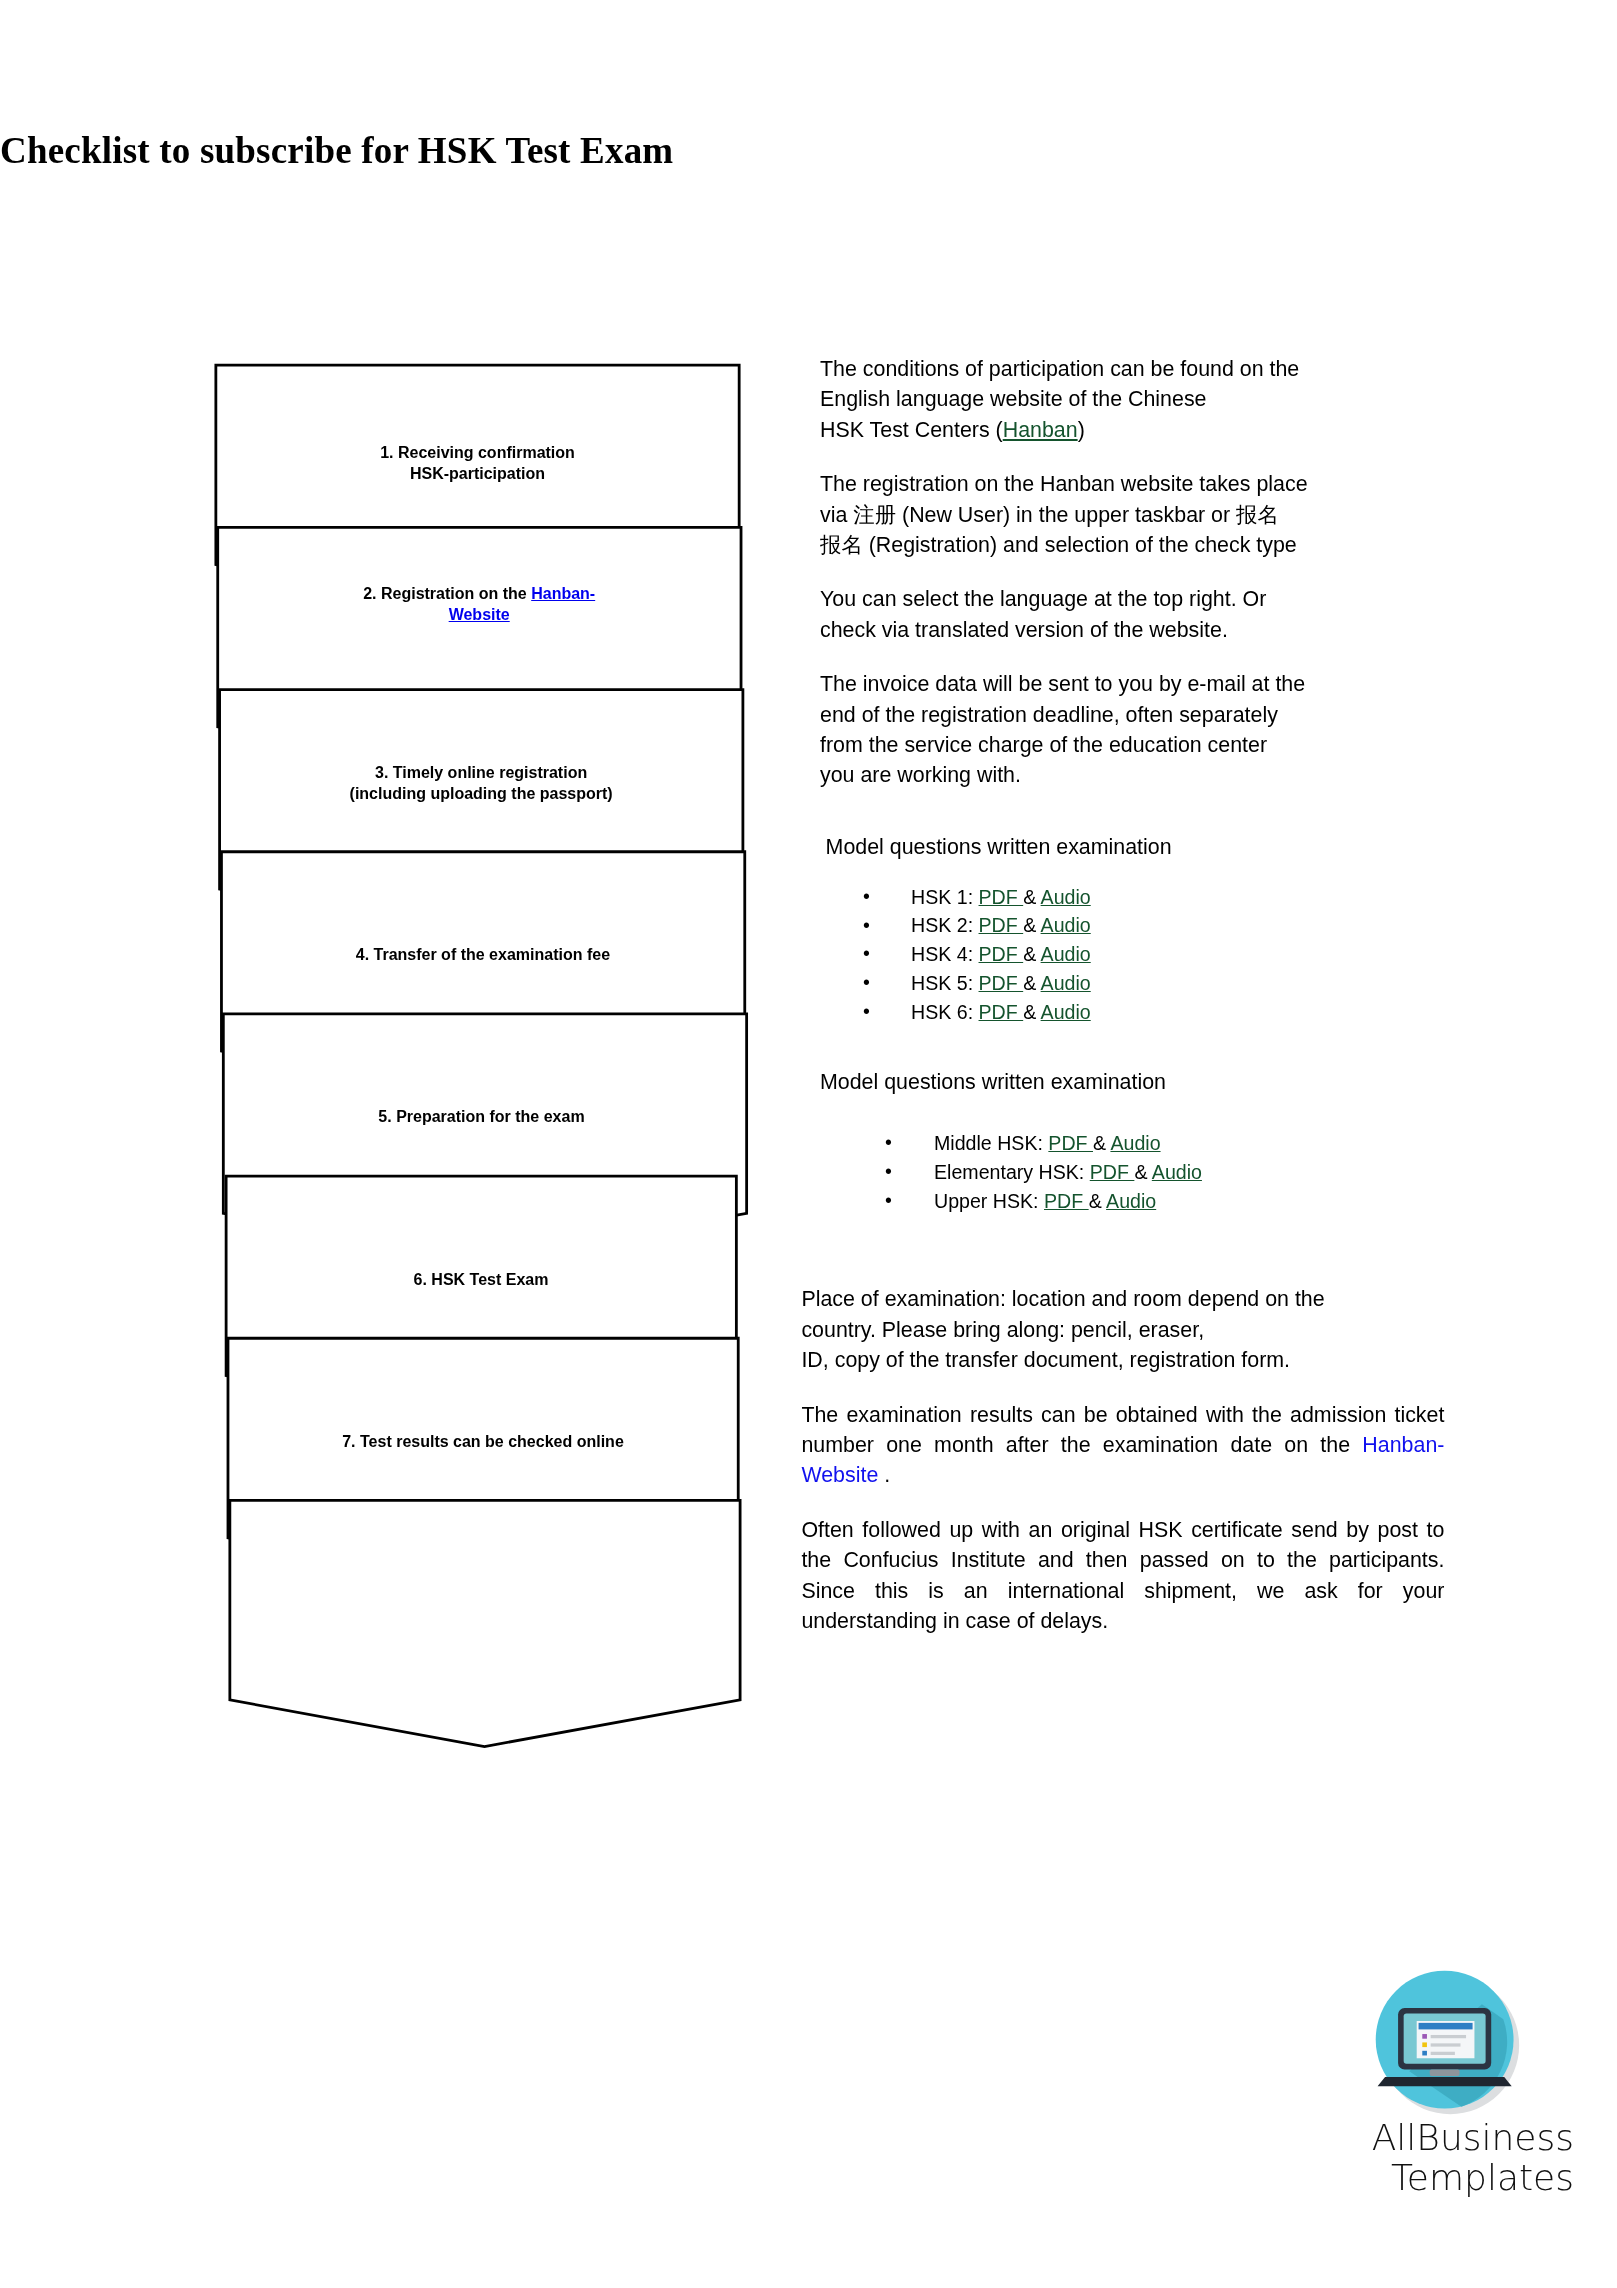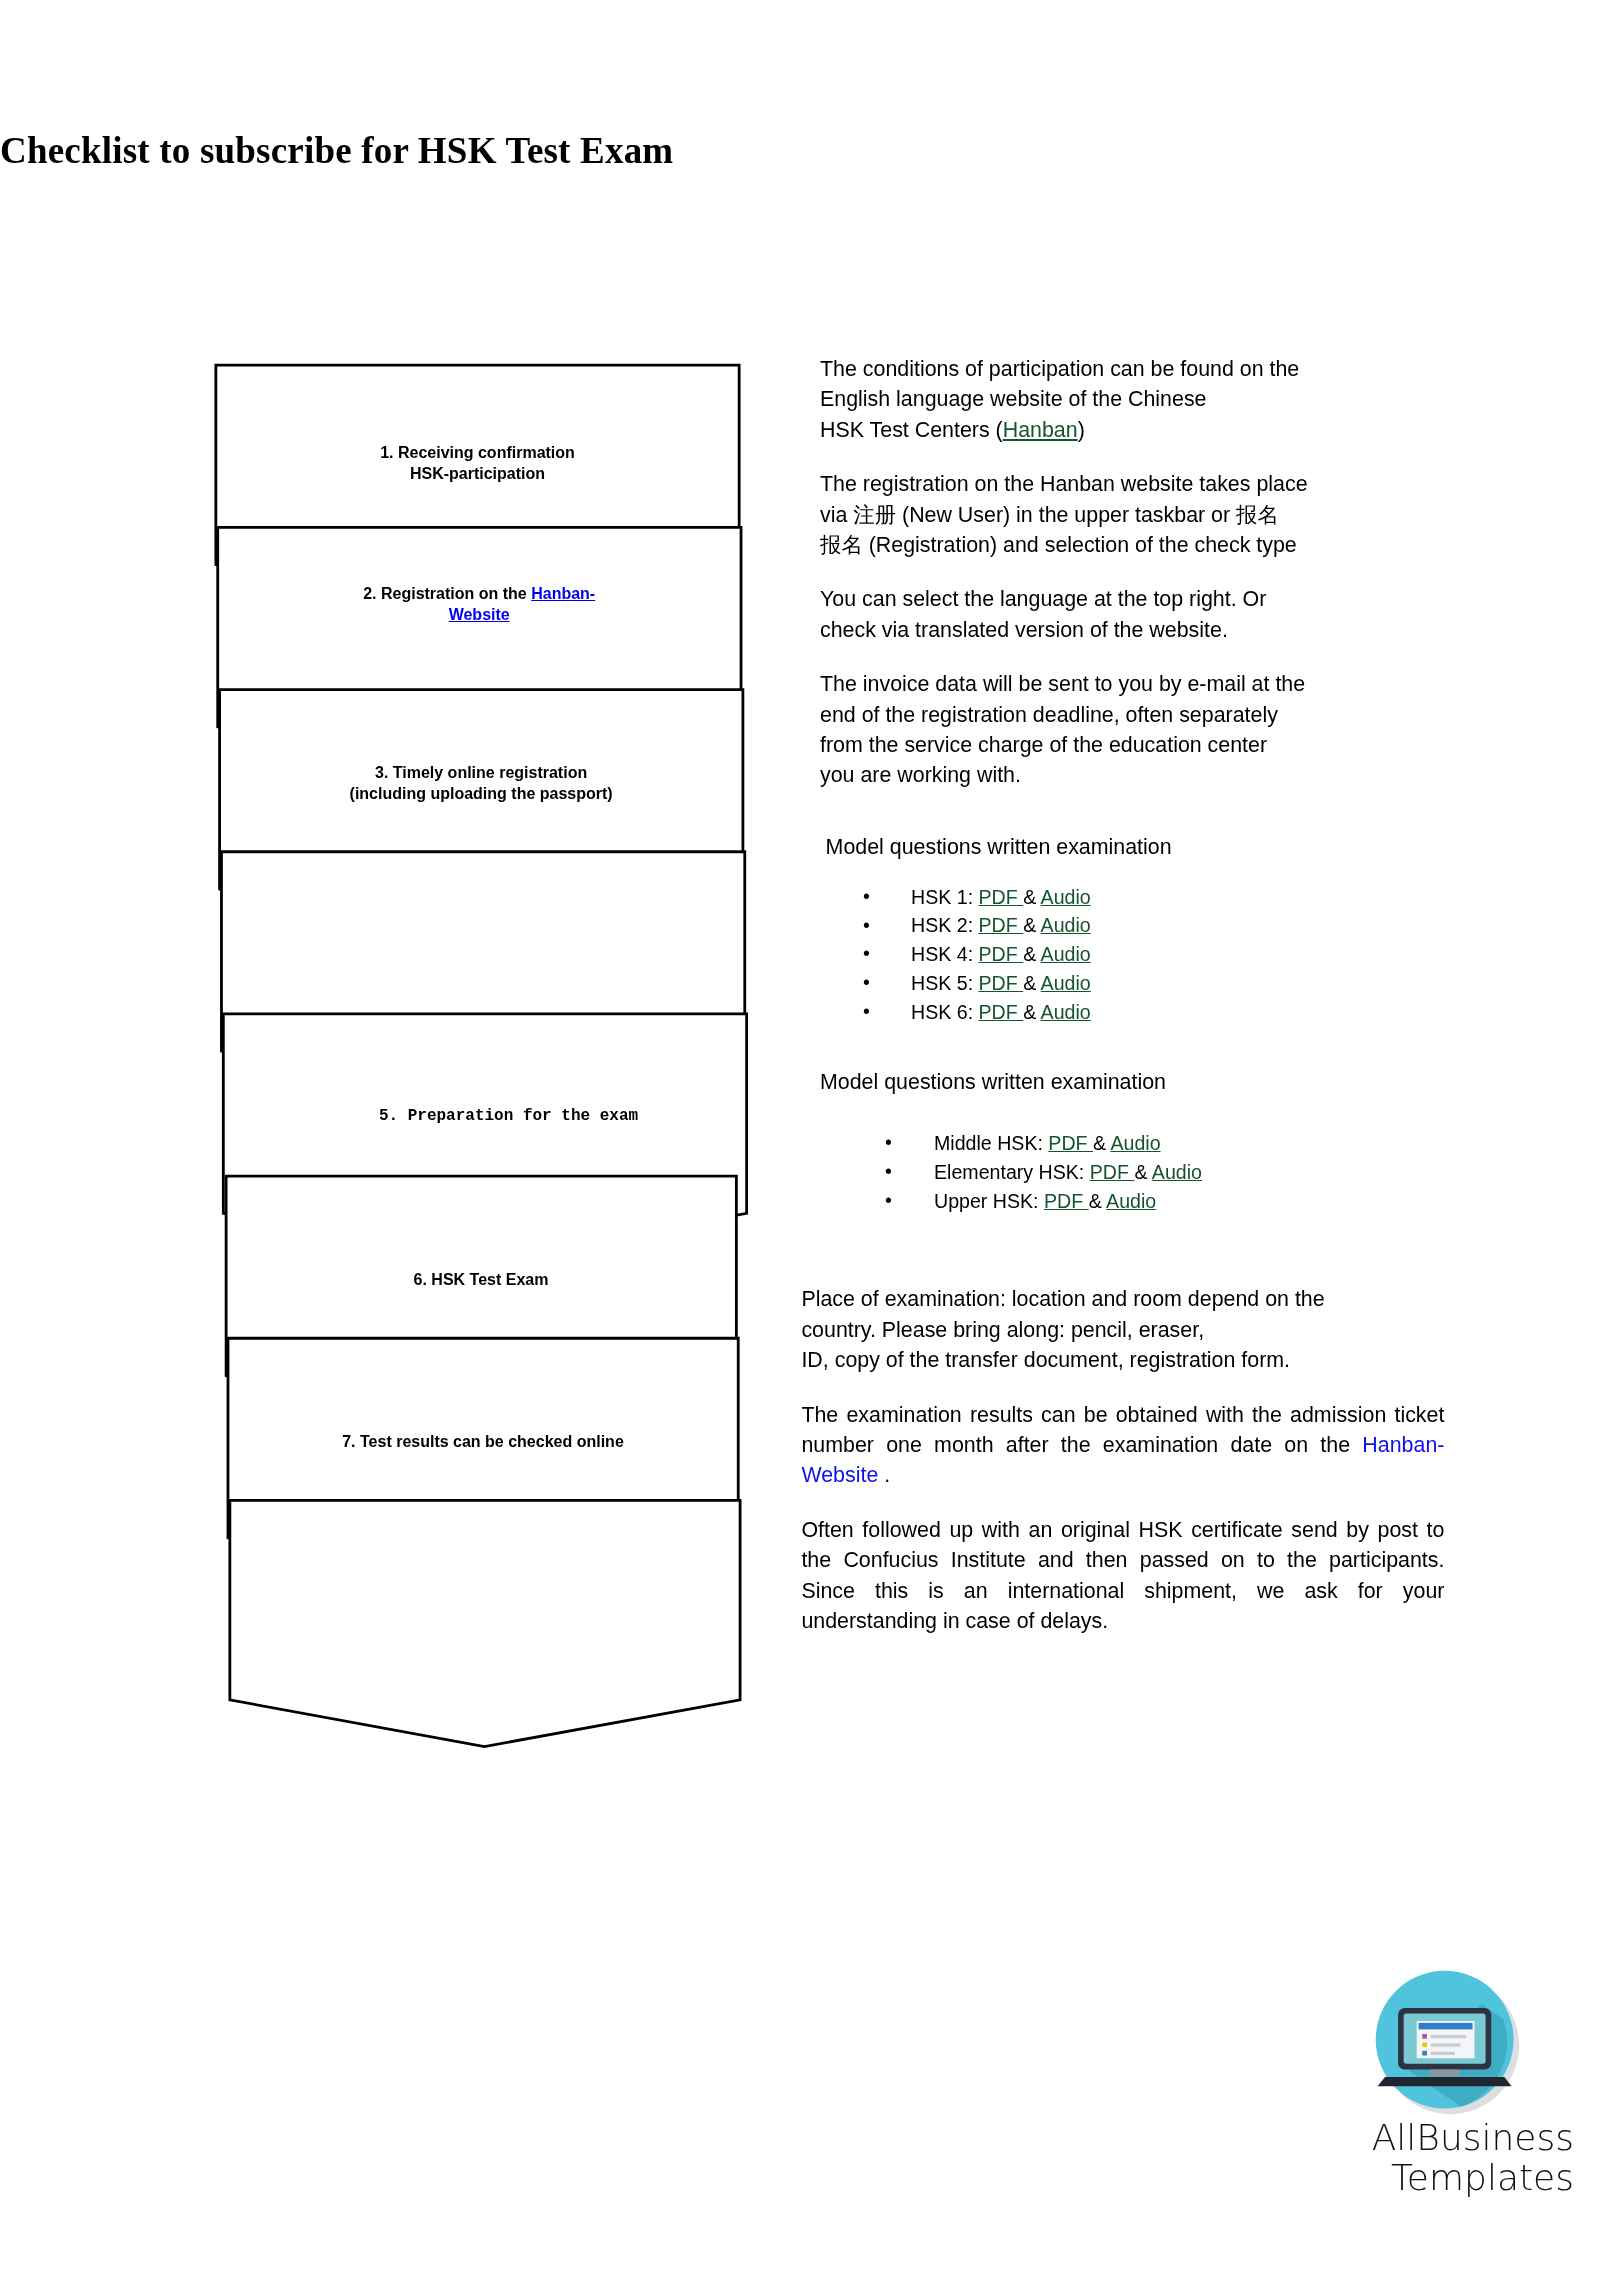--- a/index.html
+++ b/index.html
@@ -177,25 +177,28 @@
     <polygon class="chev-shape" points="21,360 582,360 582,574 302,624 21,574"></polygon>
   </svg>
   <div class="chev-label" style="left:19.6px; top:408px; width:523px;">
     <span>3. Timely online registration</span><br>
     <span>(including uploading the passport)</span>
   </div>
 
   <svg class="chevron" viewBox="0 0 640 1590" preserveAspectRatio="none">
     <polygon class="chev-shape" points="23,534 584,534 584,748 304,798 23,748"></polygon>
   </svg>
+  <div class="chev-label" style="left:21.4px; top:590px; width:523px;">
+    <span>4. Transfer of the examination fee</span>
+  </div>
 
   <svg class="chevron" viewBox="0 0 640 1590" preserveAspectRatio="none">
     <polygon class="chev-shape" points="25,708 586,708 586,922 306,972 25,922"></polygon>
   </svg>
-  <div class="chev-label" style="left:38px; top:752px; width:541px;font-family:Liberation Mono, monospace;">
+  <div class="chev-label" style="left:11px; top:752px; width:541px;">
     <span>5. Preparation for the exam</span>
   </div>
 
   <svg class="chevron" viewBox="0 0 640 1590" preserveAspectRatio="none">
     <polygon class="chev-shape" points="28,882 575,882 575,1096 301,1146 28,1096"></polygon>
   </svg>
   <div class="chev-label" style="left:26px; top:915px; width:510px;">
     <span>6. HSK Test Exam</span>
   </div>
 

